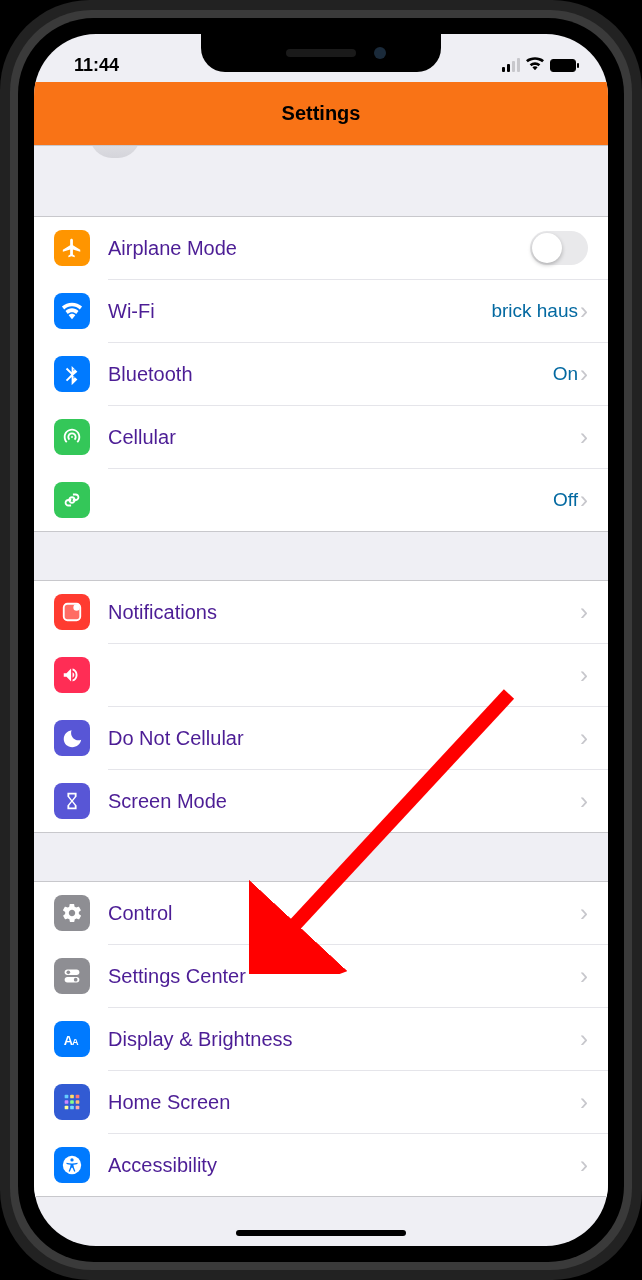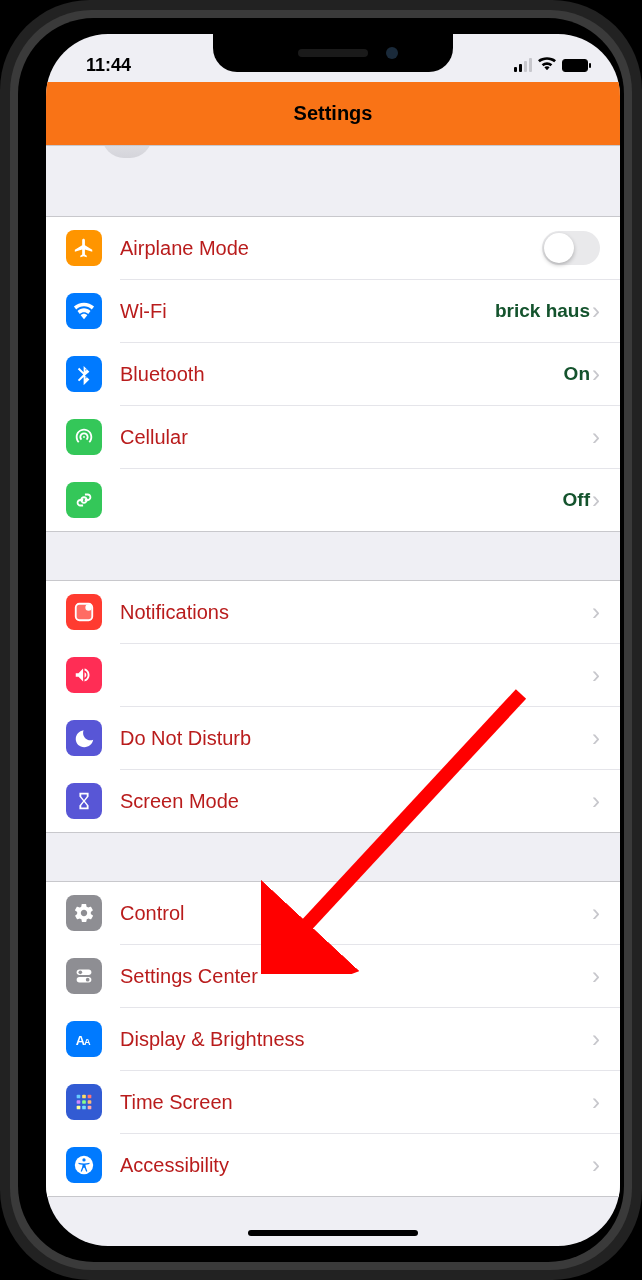--- a/index.html
+++ b/index.html
@@ -34,21 +34,20 @@
     position: relative;
   }
 
   
   .screen {
     width: 100%; height: 100%;
     background: #efeff4;
     border-radius: 62px;
     overflow: hidden;
     position: relative;
-    margin-left: 12px;
   }
   .notch {
     position: absolute;
     top: 0; left: 50%;
     width: 240px; height: 38px;
     background: #000;
     border-radius: 0 0 24px 24px;
     transform: translateX(-50%);
     z-index: 100;
     display:flex; align-items:center; justify-content:center; gap:30px;
@@ -119,22 +118,22 @@
     padding: 7px 20px 7px 20px;
   }
 
   .icon {
     width:36px;height:36px;border-radius:8px;
     margin-right:18px;
     display:flex;align-items:center;justify-content:center;
     flex:0 0 auto;
   }
   .icon svg{width:22px;height:22px;fill:#fff;}
-  .label{font-size:20px;color:#b91c1c;}
-  .detail{font-size:19px;color:#14532d;font-weight:bold;}
+  .label{font-size:20px;color:#4c1d95;}
+  .detail{font-size:19px;color:#0369a1;}
   .chev{color:#c7c7cc;font-size:24px;font-weight:300;margin-left:2px;}
 
   
   .tgl {
     width:58px;height:34px;background:#e9e9eb;border-radius:17px;position:relative;
   }
   .tgl i{
     position:absolute;top:2px;left:2px;width:30px;height:30px;border-radius:50%;
     background:#fff;box-shadow:0 2px 4px rgba(0,0,0,.25);
   }
@@ -326,21 +325,21 @@
         </div>
         <div class="divider"></div>
 
         <div class="row">
           <div class="row-inner">
             <div class="icon ic-dnd">
               <svg viewBox="0 0 24 24">
                       <path d="M12.3 22c4.9 0 9-3.5 9.7-8.1-.9.4-1.9.6-3 .6-4.4 0-8-3.6-8-8 0-1.1.2-2.1.6-3C6.5 4.2 3 8.3 3 13.3 3 18.1 7.2 22 12.3 22z"></path>
                     </svg>
             </div>
-            <span class="label">Do Not Disturb</span>
+            <span class="label">Do Not Cellular</span>
             <div class="spacer"></div>
             <span class="chev">›</span>
           </div>
         </div>
         <div class="divider"></div>
 
         <div class="row">
           <div class="row-inner">
             <div class="icon ic-screentime">
               <svg viewBox="0 0 24 24">
@@ -412,21 +411,21 @@
                 <rect x="10" y="4" width="4" height="4" rx="1" fill="#fd6"></rect>
                 <rect x="16" y="4" width="4" height="4" rx="1" fill="#f77"></rect>
                 <rect x="4" y="10" width="4" height="4" rx="1" fill="#c8f"></rect>
                 <rect x="10" y="10" width="4" height="4" rx="1" fill="#8f8"></rect>
                 <rect x="16" y="10" width="4" height="4" rx="1" fill="#fb7"></rect>
                 <rect x="4" y="16" width="4" height="4" rx="1" fill="#ff9"></rect>
                 <rect x="10" y="16" width="4" height="4" rx="1" fill="#7df"></rect>
                 <rect x="16" y="16" width="4" height="4" rx="1" fill="#faa"></rect>
               </svg>
             </div>
-            <span class="label">Time Screen</span>
+            <span class="label">Home Screen</span>
             <div class="spacer"></div>
             <span class="chev">›</span>
           </div>
         </div>
         <div class="divider"></div>
 
         <div class="row">
           <div class="row-inner">
             <div class="icon ic-access">
               <svg viewBox="0 0 24 24">

